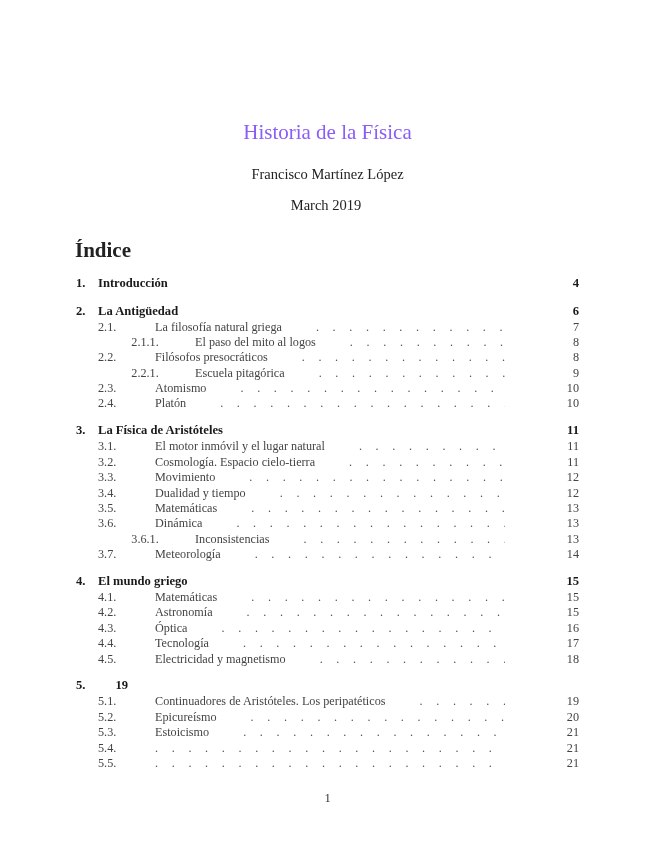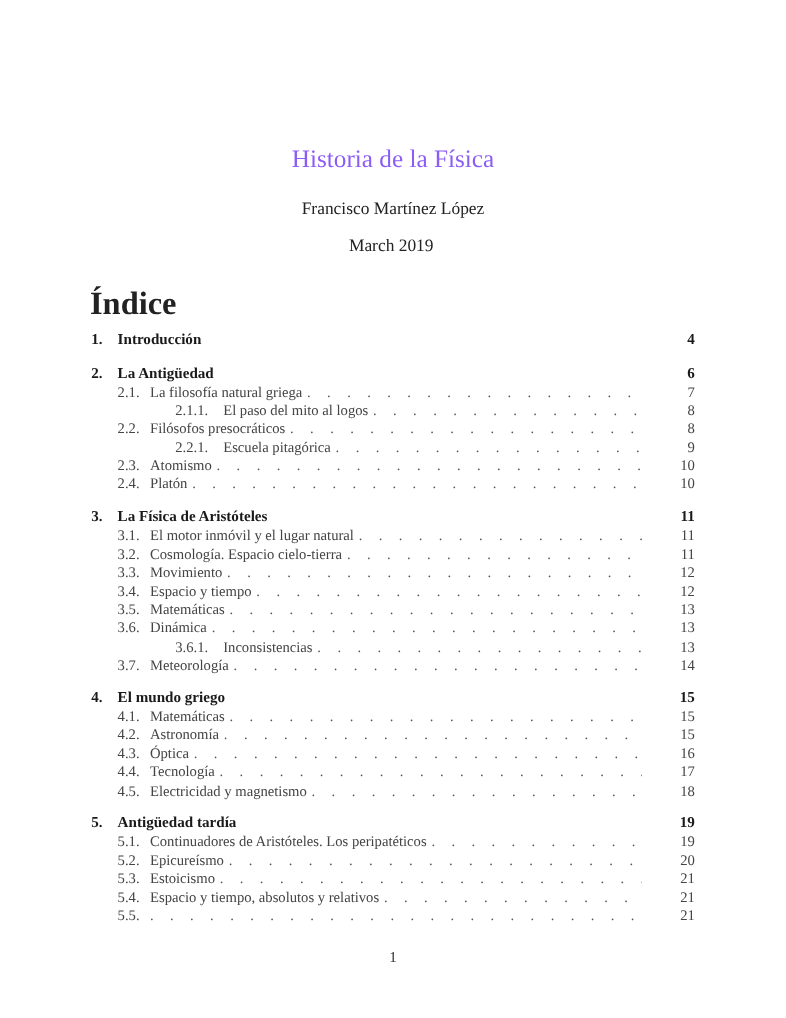--- a/index.html
+++ b/index.html
@@ -17,43 +17,44 @@
       position: absolute; left: 0; width: 655px; text-align: center;
       top: 166px; font-size: 14.5px;
       font-family: "Liberation Serif", "DejaVu Serif", serif;
     }
     .date {
       position: absolute; left: 0; width: 652px; text-align: center;
       top: 197px; font-size: 14.5px;
       font-family: "Liberation Serif", "DejaVu Serif", serif;
     }
     .toc-heading {
-      position: absolute; left: 75px; top: 238px; font-size: 27px; font-weight: bold;
+      position: absolute; left: 75px; top: 238px; font-size: 21px; font-weight: bold;
       font-family: "Liberation Serif", "DejaVu Serif", serif;
     }
     .toc {
       position: absolute; left: 76px; top: 275px; width: 503px;
       font-family: "Liberation Serif", "DejaVu Serif", serif;
       font-size: 12.2px; color: #333;
     }
     .sec {
       display: flex; align-items: baseline; height: 17px; line-height: 17px;
       font-weight: bold; color: #1a1a1a; font-size: 12.6px;
     }
     .sec + .sub, .sec + .subsub { margin-top: 0; }
     .group { margin-bottom: 10.5px; }
     .sec .num { width: 22px; }
     .sec .label { flex: 1; }
     .sec .page { text-align: right; width: 30px; }
     .sub, .subsub {
       display: flex; align-items: baseline; height: 15.4px; line-height: 15.4px;
       color: #444;
+      gap: 30px;
     }
     .sub .num { margin-left: 22px; width: 27px; flex: none; }
-    .subsub .num { margin-left: 70px; width: 40px; flex: none; }
+    .subsub .num { margin-left: 49px; width: 40px; flex: none; text-align: center; }
     .entry-label { flex: none; white-space: nowrap; padding-right: 4px; }
     .dots {
       flex: 1; overflow: hidden; white-space: nowrap; text-align: right;
       letter-spacing: 5.3px; color: #555; margin-right: 24px;
     }
     .page { width: 20px; text-align: right; flex: none; }
     .footer {
       position: absolute; left: 0; width: 655px; text-align: center; top: 791px;
       font-size: 12.5px; color: #333;
       font-family: "Liberation Serif", "DejaVu Serif", serif;
@@ -138,21 +139,21 @@
         <span class="page">11</span>
       </div>
       <div class="sub">
         <span class="num">3.3.</span>
         <span class="entry-label">Movimiento</span>
         <span class="dots"> . . . . . . . . . . . . . . . . . . . . . . . . . . . . . . . . . . . . . . . . . . . . . . . . . . . . . . . . . . . . . . . . . . . . . . . . . . . . . . . .</span>
         <span class="page">12</span>
       </div>
       <div class="sub">
         <span class="num">3.4.</span>
-        <span class="entry-label">Espacio y tiempo</span>
+        <span class="entry-label">Dualidad y tiempo</span>
         <span class="dots"> . . . . . . . . . . . . . . . . . . . . . . . . . . . . . . . . . . . . . . . . . . . . . . . . . . . . . . . . . . . . . . . . . . . . . . . . . . . . . . . .</span>
         <span class="page">12</span>
       </div>
       <div class="sub">
         <span class="num">3.5.</span>
         <span class="entry-label">Matemáticas</span>
         <span class="dots"> . . . . . . . . . . . . . . . . . . . . . . . . . . . . . . . . . . . . . . . . . . . . . . . . . . . . . . . . . . . . . . . . . . . . . . . . . . . . . . . .</span>
         <span class="page">13</span>
       </div>
       <div class="sub">
@@ -207,21 +208,20 @@
       <div class="sub">
         <span class="num">4.5.</span>
         <span class="entry-label">Electricidad y magnetismo</span>
         <span class="dots"> . . . . . . . . . . . . . . . . . . . . . . . . . . . . . . . . . . . . . . . . . . . . . . . . . . . . . . . . . . . . . . . . . . . . . . . . . . . . . . . .</span>
         <span class="page">18</span>
       </div>
     </div>
     <div class="group">
       <div class="sec">
         <span class="num">5.</span>
-        <span class="label">Antigüedad tardía</span>
         <span class="page">19</span>
       </div>
       <div class="sub">
         <span class="num">5.1.</span>
         <span class="entry-label">Continuadores de Aristóteles. Los peripatéticos</span>
         <span class="dots"> . . . . . . . . . . . . . . . . . . . . . . . . . . . . . . . . . . . . . . . . . . . . . . . . . . . . . . . . . . . . . . . . . . . . . . . . . . . . . . . .</span>
         <span class="page">19</span>
       </div>
       <div class="sub">
         <span class="num">5.2.</span>
@@ -230,21 +230,20 @@
         <span class="page">20</span>
       </div>
       <div class="sub">
         <span class="num">5.3.</span>
         <span class="entry-label">Estoicismo</span>
         <span class="dots"> . . . . . . . . . . . . . . . . . . . . . . . . . . . . . . . . . . . . . . . . . . . . . . . . . . . . . . . . . . . . . . . . . . . . . . . . . . . . . . . .</span>
         <span class="page">21</span>
       </div>
       <div class="sub">
         <span class="num">5.4.</span>
-        <span class="entry-label">Espacio y tiempo, absolutos y relativos</span>
         <span class="dots"> . . . . . . . . . . . . . . . . . . . . . . . . . . . . . . . . . . . . . . . . . . . . . . . . . . . . . . . . . . . . . . . . . . . . . . . . . . . . . . . .</span>
         <span class="page">21</span>
       </div>
       <div class="sub">
         <span class="num">5.5.</span>
         <span class="dots"> . . . . . . . . . . . . . . . . . . . . . . . . . . . . . . . . . . . . . . . . . . . . . . . . . . . . . . . . . . . . . . . . . . . . . . . . . . . . . . . .</span>
         <span class="page">21</span>
       </div>
     </div>
   </div>

